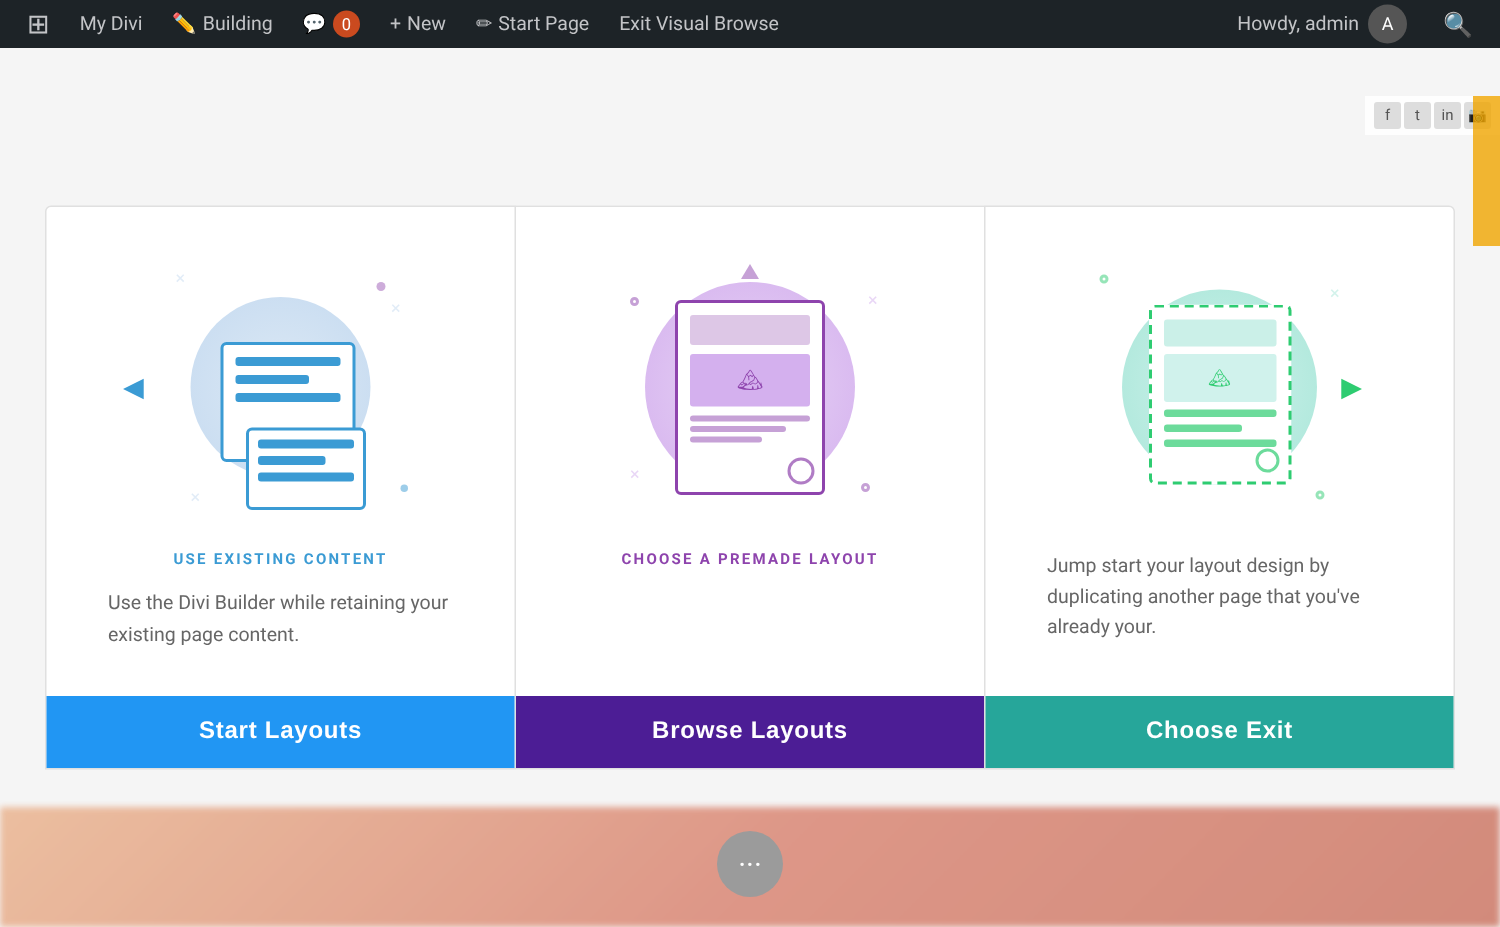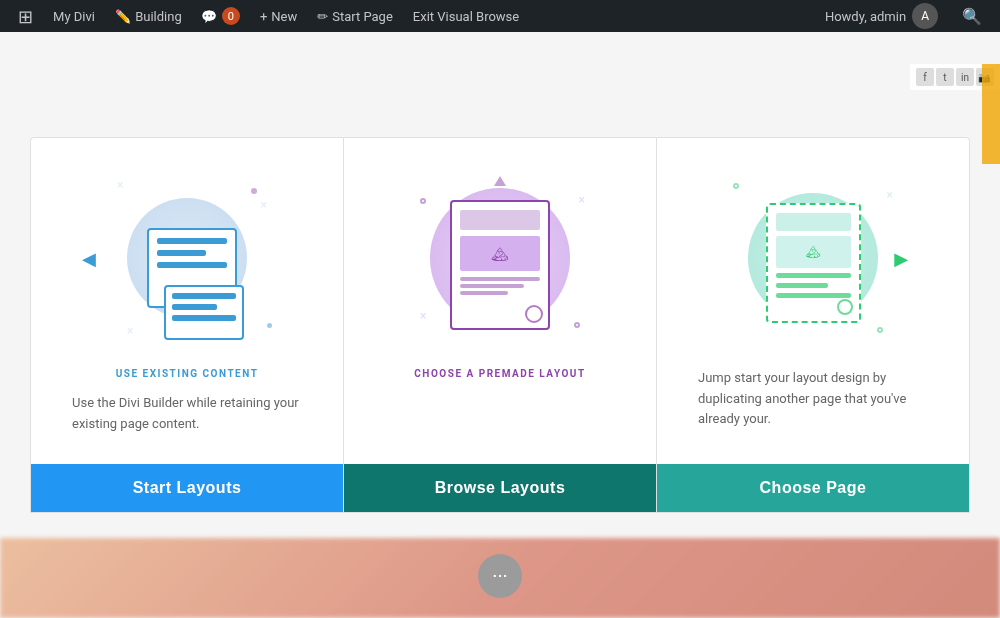--- a/index.html
+++ b/index.html
@@ -310,21 +310,21 @@
       height: 48px;
       border: none;
       cursor: pointer;
       font-size: 16px;
       font-weight: 600;
       color: #fff;
       letter-spacing: 0.5px;
       margin-top: auto;
     }
     .btn-blue { background: #2196F3; }
-    .btn-purple { background: #0f766e; }
+    .btn-purple { background: #4c1d95; }
     .btn-teal { background: #26a69a; }
 
     
     .deco { position: absolute; opacity: 0.5; }
 
     
     .social-bar {
       position: absolute;
       top: 32px;
       right: 0;
@@ -503,21 +503,21 @@
             <span style="font-size:12px;color:#2ecc71;">🏔</span>
           </div>
           <div class="line-green"></div>
           <div class="line-green-short"></div>
           <div class="line-green"></div>
           <div style="width:16px;height:16px;border:2px solid #2ecc71;border-radius:50%;position:absolute;right:6px;bottom:6px;opacity:0.7;"></div>
         </div>
       </div>
 
       <p class="card-desc">Jump start your layout design by duplicating another page that you've already your.</p>
-      <button class="card-btn btn-teal">Choose Page</button>
+      <button class="card-btn btn-teal">Choose Exit</button>
     </div>
 
   </div>
 
   <div class="bg-blurred"></div>
 
   <div class="float-btn">
     <span>···</span>
   </div>
 

